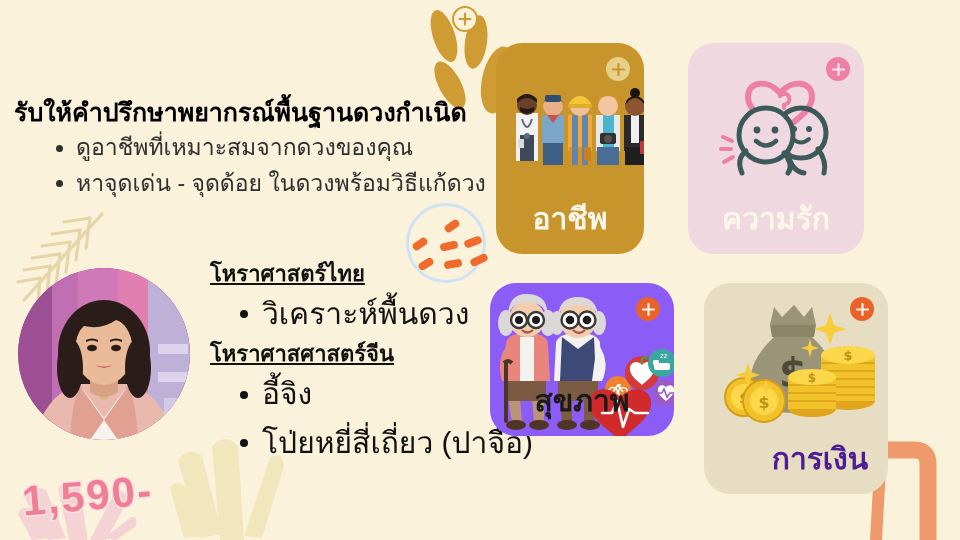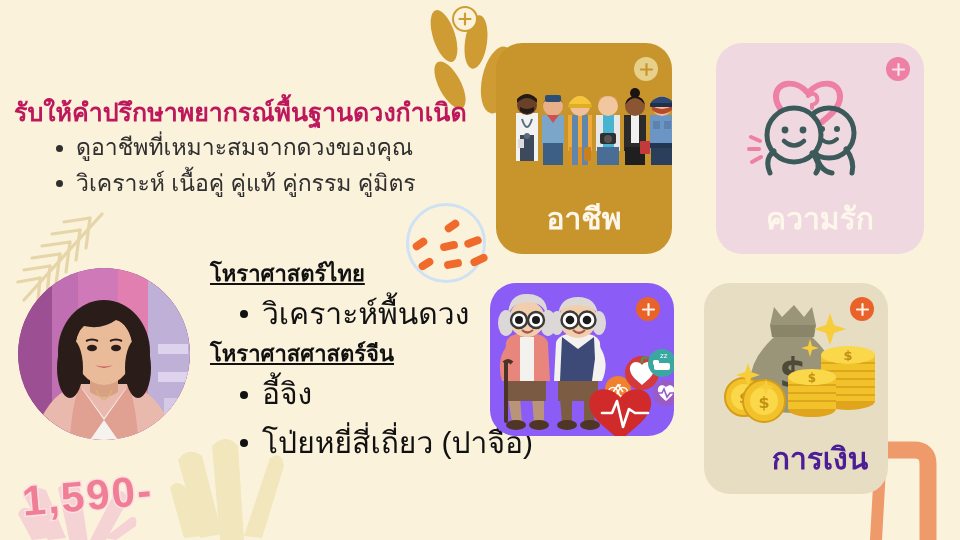--- a/index.html
+++ b/index.html
@@ -37,21 +37,21 @@
 
   
   .title {
     position:absolute; left:14px; top:14px;
     font-size:44px; font-weight:bold; color:#e8632a;
     letter-spacing:-0.5px; white-space:nowrap;
     line-height:1.1;
   }
   .subtitle {
     position:absolute; left:14px; top:92px;
-    font-size:25px; font-weight:bold; color:#be185d;
+    font-size:25px; font-weight:bold; color:#000000;
     white-space:nowrap;
   }
   .bullets {
     position:absolute; left:52px; top:130px;
     font-size:23px; color:#2f2f2f;
     line-height:1.55;
     list-style:none;
   }
   .bullets li { position:relative; padding-left:24px; white-space:nowrap; }
   .bullets li:before {
@@ -107,22 +107,22 @@
     position:absolute; left:0; right:0; bottom:12px;
     text-align:center;
     font-size:30px; font-weight:bold;
     white-space:nowrap;
   }
   .card-art {
     position:absolute; left:0; right:0; top:18px;
     height:120px;
   }
 
-  #card-career   { left:496px; top:43px;  width:176px; height:211px; background:#c8952d; }
-  #card-love     { left:716px; top:43px;  width:208px; height:211px; background:#efd8e0; }
+  #card-career   { left:496px; top:43px;  width:148px; height:211px; background:#c8952d; }
+  #card-love     { left:688px; top:43px;  width:176px; height:211px; background:#efd8e0; }
   #card-health   { left:490px; top:283px; width:184px; height:153px; background:#8b5cf6; }
   #card-finance  { left:704px; top:283px; width:184px; height:211px; background:#e6ddc2; }
 
   #card-career  .card-label { color:#fdf6ea; }
   #card-love    .card-label { color:#fdf6ea; }
   #card-health  .card-label { color:#1a1a1a; }
   #card-finance .card-label { color:#4c1d95;margin-left:48px; }
 
   svg { display:block; overflow:visible; }
 </style>
@@ -213,21 +213,21 @@
   <div class="deco" style="left:872px;top:468px;width:24px;height:72px;">
     <svg width="24" height="72" viewBox="0 0 24 72">
       <path d="M8 0 L4 72" stroke="#ef9a6a" stroke-width="12" fill="none" stroke-linecap="round"></path>
     </svg>
   </div>
 
   <div class="subtitle">รับให้คำปรึกษาพยากรณ์พื้นฐานดวงกำเนิด</div>
 
   <ul class="bullets">
     <li>ดูอาชีพที่เหมาะสมจากดวงของคุณ</li>
-    <li>วิเคราะห์ เนื้อคู่ คู่แท้ คู่กรรม คู่มิตร</li>
+    <li>หาจุดเด่น - จุดด้อย ในดวงพร้อมวิธีแก้ดวง</li>
   </ul>
 
   <div class="svc-block">
     <div class="svc-head">โหราศาสตร์ไทย</div>
     <ul class="svc-list">
       <li>วิเคราะห์พื้นดวง</li>
     </ul>
     <div class="svc-head">โหราศาสศาสตร์จีน</div>
     <ul class="svc-list">
       <li>อี้จิง</li>
@@ -450,20 +450,21 @@
 
         <path d="M146 120 C134 104 110 108 110 126 C110 144 132 156 146 170 C160 156 182 144 182 126 C182 108 158 104 146 120 Z" fill="#d02a2a" transform="translate(-16,-8) scale(0.86) translate(24,16)"></path>
         <path d="M112 124 L122 124 L127 112 L133 138 L139 120 L145 124 L158 124" stroke="#fff" stroke-width="2.6" fill="none" stroke-linejoin="round" stroke-linecap="round"></path>
       </svg>
     </div>
     <div class="plus-badge" style="right:14px;top:14px;width:24px;height:24px;background:#e8622a;">
       <svg width="13" height="13" viewBox="0 0 13 13">
         <path d="M6.5 1v11M1 6.5h11" stroke="#fdf0e6" stroke-width="2.2" stroke-linecap="round"></path>
       </svg>
     </div>
+    <div class="card-label">สุขภาพ</div>
   </div>
 
   <div class="card" id="card-finance">
     <div class="card-art" style="top:12px;height:130px;">
       <svg width="184" height="130" viewBox="0 0 184 130">
 
         <path d="M66 30 L70 12 L78 22 L90 10 L100 22 L108 12 L112 30 Z" fill="#9a9478"></path>
         <path d="M66 30 L112 30 L110 42 L68 42 Z" fill="#8a8568"></path>
         <path d="M70 42 Q40 70 48 98 Q56 118 89 118 Q122 118 130 98 Q138 70 108 42 Z" fill="#9a9478"></path>
         <text x="89" y="92" font-size="40" font-weight="bold" fill="#4d4a3a" text-anchor="middle" font-family="DejaVu Sans, sans-serif">$</text>

